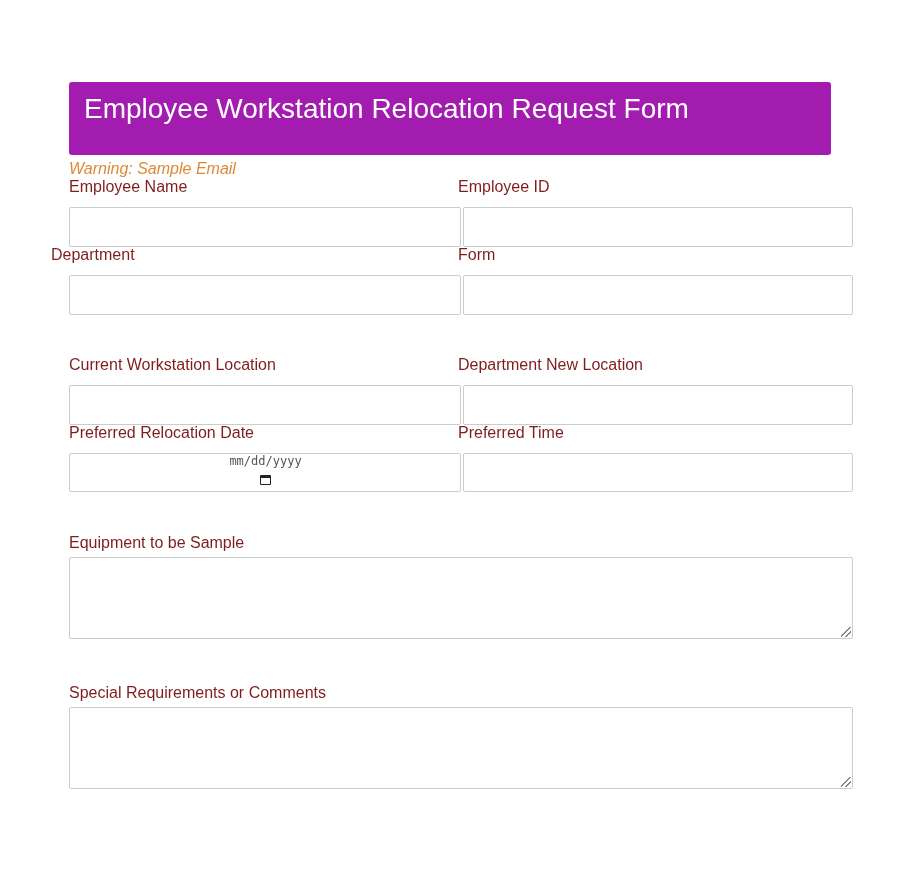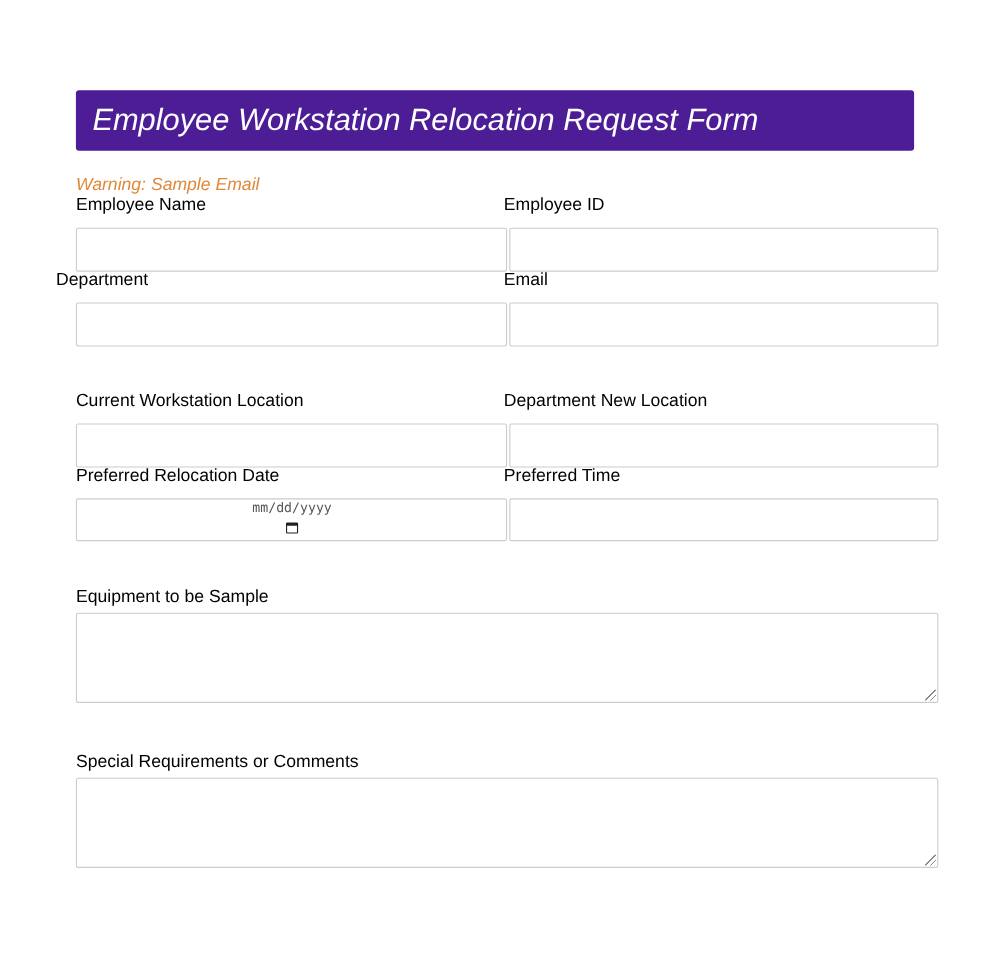--- a/index.html
+++ b/index.html
@@ -1,20 +1,20 @@
 <!DOCTYPE html>
 <html><head>
 <meta charset="utf-8">
 <style>
   html, body { margin: 0; padding: 0; background: #ffffff; }
   body { width: 900px; height: 879px; position: relative; font-family: "Liberation Sans", sans-serif; color: #444; overflow: hidden; }
-  .header { position: absolute; left: 69px; top: 82px; width: 762px; height: 55px; background: #4c1d95; border-radius: 3px; box-sizing: border-box; font-style: italic; }
+  .header { position: absolute; left: 69px; top: 82px; width: 762px; height: 73px; background: #a21caf; border-radius: 3px; box-sizing: border-box; }
   .header h1 { margin: 0; font-weight: normal; font-size: 28px; color: #ffffff; position: absolute; left: 15px; top: 11px; white-space: nowrap; }
   .warning { position: absolute; left: 69px; top: 160px; font-size: 16px; font-style: italic; color: #e0883a; }
-  .label { position: absolute; font-size: 16px; color: #000000; white-space: nowrap; }
+  .label { position: absolute; font-size: 16px; color: #7f1d1d; white-space: nowrap; }
   .field { position: absolute; box-sizing: border-box; border: 1px solid #cccccc; background: #fff; border-radius: 2px; font-family: "Liberation Sans", sans-serif; }
   .left-input { left: 69px; width: 392px; height: 40px; flex-direction: column; }
   .left-input::after { content: ""; }
   .right-input { left: 463px; width: 390px; height: 40px; }
   .date-input { display: flex; align-items: center; justify-content: space-between; padding: 0 9px 0 10px; }
   .date-text { font-family: "DejaVu Sans Mono", monospace; font-size: 12px; color: #555; }
   .cal-icon { width: 11px; height: 10px; border: 1.5px solid #222; border-top-width: 3px; border-radius: 1px; box-sizing: border-box; }
   .textarea { left: 69px; width: 784px; height: 82px; }
   .grip { position: absolute; right: 1px; bottom: 1px; width: 10px; height: 10px;
     background: linear-gradient(135deg, transparent 0 45%, #888 45% 52%, transparent 52% 70%, #888 70% 77%, transparent 77%); }
@@ -27,21 +27,21 @@
 </div>
 
 <div class="warning">Warning: Sample Email</div>
 
 <div class="label" style="left:69px; top:178px;">Employee Name</div>
 <div class="label" style="left:458px; top:178px;">Employee ID</div>
 <div class="field left-input" style="top:207px;"></div>
 <div class="field right-input" style="top:207px;"></div>
 
 <div class="label" style="left:51px; top:246px;">Department</div>
-<div class="label" style="left:458px; top:246px;">Email</div>
+<div class="label" style="left:458px; top:246px;">Form</div>
 <div class="field left-input" style="top:275px;"></div>
 <div class="field right-input" style="top:275px;"></div>
 
 <div class="label" style="left:69px; top:356px;">Current Workstation Location</div>
 <div class="label" style="left:458px; top:356px;">Department New Location</div>
 <div class="field left-input" style="top:385px;"></div>
 <div class="field right-input" style="top:385px;"></div>
 
 <div class="label" style="left:69px; top:424px;text-align:center;">Preferred Relocation Date</div>
 <div class="label" style="left:458px; top:424px;">Preferred Time</div>

